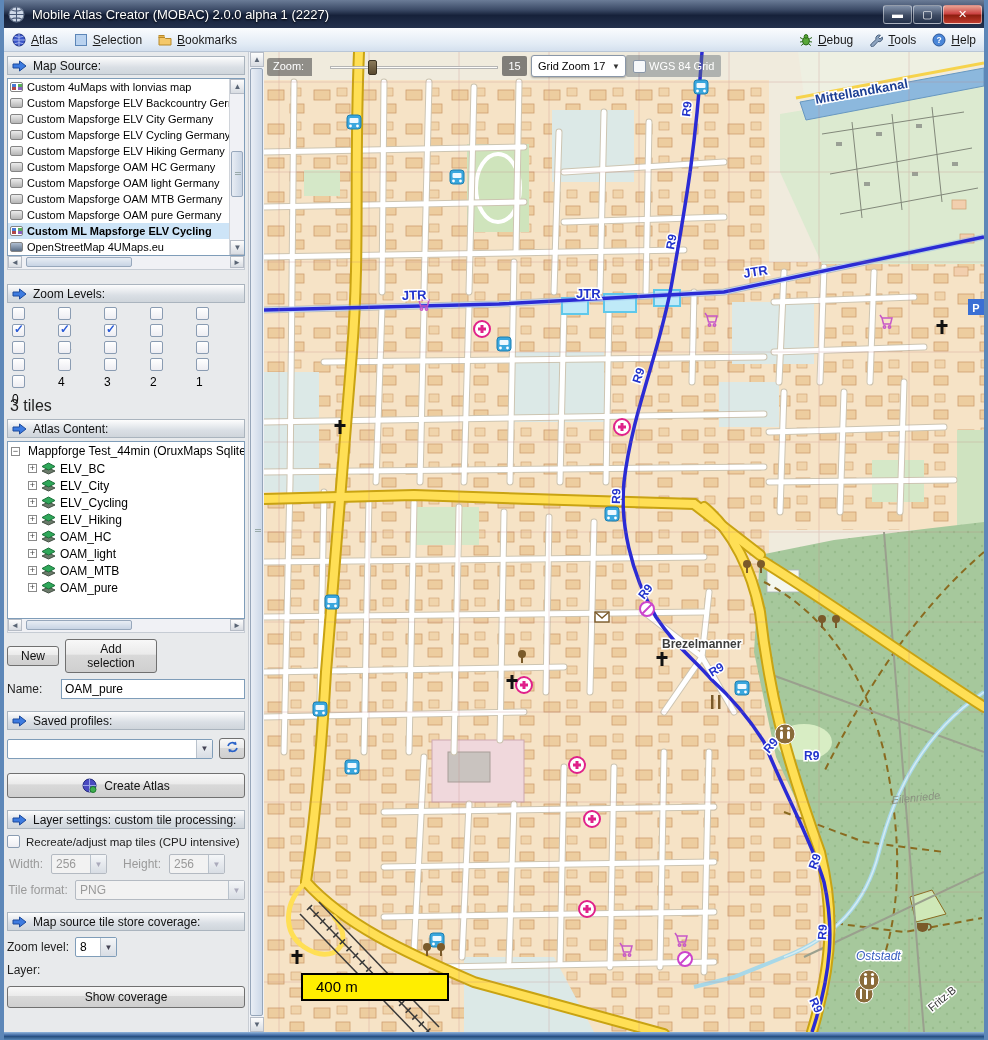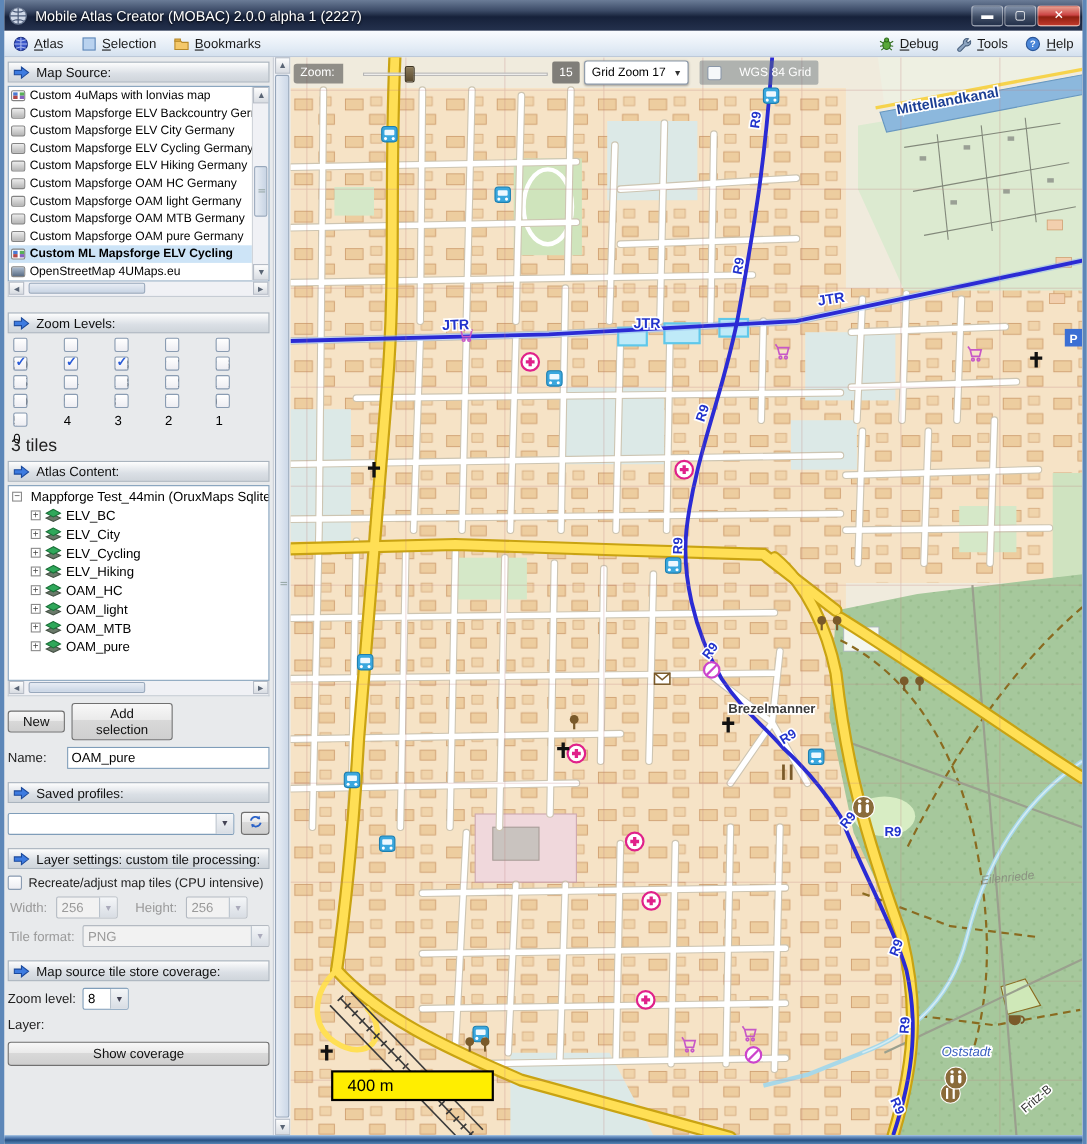--- a/index.html
+++ b/index.html
@@ -79,21 +79,21 @@
   
   .map{position:absolute;left:260px;top:52px;width:720px;height:980px;background:#f0ebdd;overflow:hidden;}
   .map svg{position:absolute;left:0;top:0;}
   .overlay{position:absolute;z-index:5;font-size:11px;}
   .zoom-label{left:3px;top:6px;height:18px;padding:2px 8px 0 6px;background:rgba(66,66,66,.55);color:#fff;border-radius:3px 0 0 3px;}
   .zoom-track{left:66px;top:14px;width:168px;height:3px;background:rgba(255,255,255,.85);border:1px solid rgba(110,110,110,.5);}
   .zoom-thumb{left:104px;top:8px;width:9px;height:15px;background:linear-gradient(#8a7a5a,#5a4a30);border:1px solid #3c3322;border-radius:2px;}
   .zoom-val{left:238px;top:4px;width:25px;height:20px;background:rgba(60,60,60,.62);color:#fff;text-align:center;line-height:20px;border-radius:2px;}
   .gridzoom{left:267px;top:3px;width:95px;height:22px;background:#fff;border:1px solid #8a97a8;border-radius:3px;display:flex;align-items:center;padding-left:6px;gap:6px;box-shadow:0 1px 2px rgba(0,0,0,.3);}
   .gridzoom .car{margin-left:auto;margin-right:5px;color:#333;font-size:8px;}
-  .wgs{left:372px;top:3px;height:22px;padding:0 7px;background:rgba(96,108,120,.45);border-radius:2px;display:flex;align-items:center;gap:16px;color:#fff;}
+  .wgs{left:362px;top:3px;height:22px;padding:0 7px;background:rgba(96,108,120,.45);border-radius:2px;display:flex;align-items:center;gap:3px;color:#fff;}
   .wgs .box{width:13px;height:13px;background:#f6f8fa;border:1px solid #8a97a8;border-radius:2px;}
   
   .bottom-border{position:absolute;left:-4px;bottom:0;width:988px;height:8px;
     background:linear-gradient(#8fb4dc,#39639c 40%,#1c3least 60%,#4a78ac);background:linear-gradient(#8fb4dc,#39639c 45%,#274f80 55%,#5585b5);}
 </style>
 </head>
 <body>
 
 <div class="window">
 
@@ -472,20 +472,30 @@
         <span class="carat">▼</span>
       </span>
       <span class="btn" style="width:26px;padding:2px 0;">
         <svg width="13" height="12" viewBox="0 0 13 12">
             <path d="M2,5 a4.5,4.5 0 0 1 8,-1.5 M11,7 a4.5,4.5 0 0 1 -8,1.5" fill="none" stroke="#2a62c8" stroke-width="1.6"></path>
             <path d="M10,0.5 L10.4,3.8 7.2,3.2 z M3,11.5 L2.6,8.2 5.8,8.8 z" fill="#2a62c8"></path>
           </svg>
       </span>
     </div>
 
+    <div class="row" style="margin-top:14px;">
+      <span class="btn" style="flex:1;padding:4px 0;display:flex;align-items:center;justify-content:center;gap:7px;">
+        <svg width="15" height="15" viewBox="0 0 15 15">
+            <circle cx="7.5" cy="7.5" r="6.5" fill="#4a4ac0" stroke="#222a80"></circle>
+            <path d="M1,7.5 h13 M7.5,1 v13" stroke="#9aa6e8" fill="none"></path>
+            <circle cx="11" cy="11.5" r="3" fill="#3fae4f" stroke="#1d7a2c"></circle>
+          </svg>
+        <span>Create Atlas</span>
+      </span>
+    </div>
 
     <div class="sec-header" style="margin-top:12px;">
       <svg class="arrow-ic" viewBox="0 0 15 12">
           <path d="M1,4 h6.5 V1 l6.5,5 -6.5,5 V8 H1 z" fill="#3d7be0" stroke="#1c4a9c"></path>
         </svg>
       <span>Layer settings: custom tile processing:</span>
     </div>
     <div class="row">
       <span class="cb"></span>
       <span class="lbl" style="font-size:11.5px;">Recreate/adjust map tiles (CPU intensive)</span>

